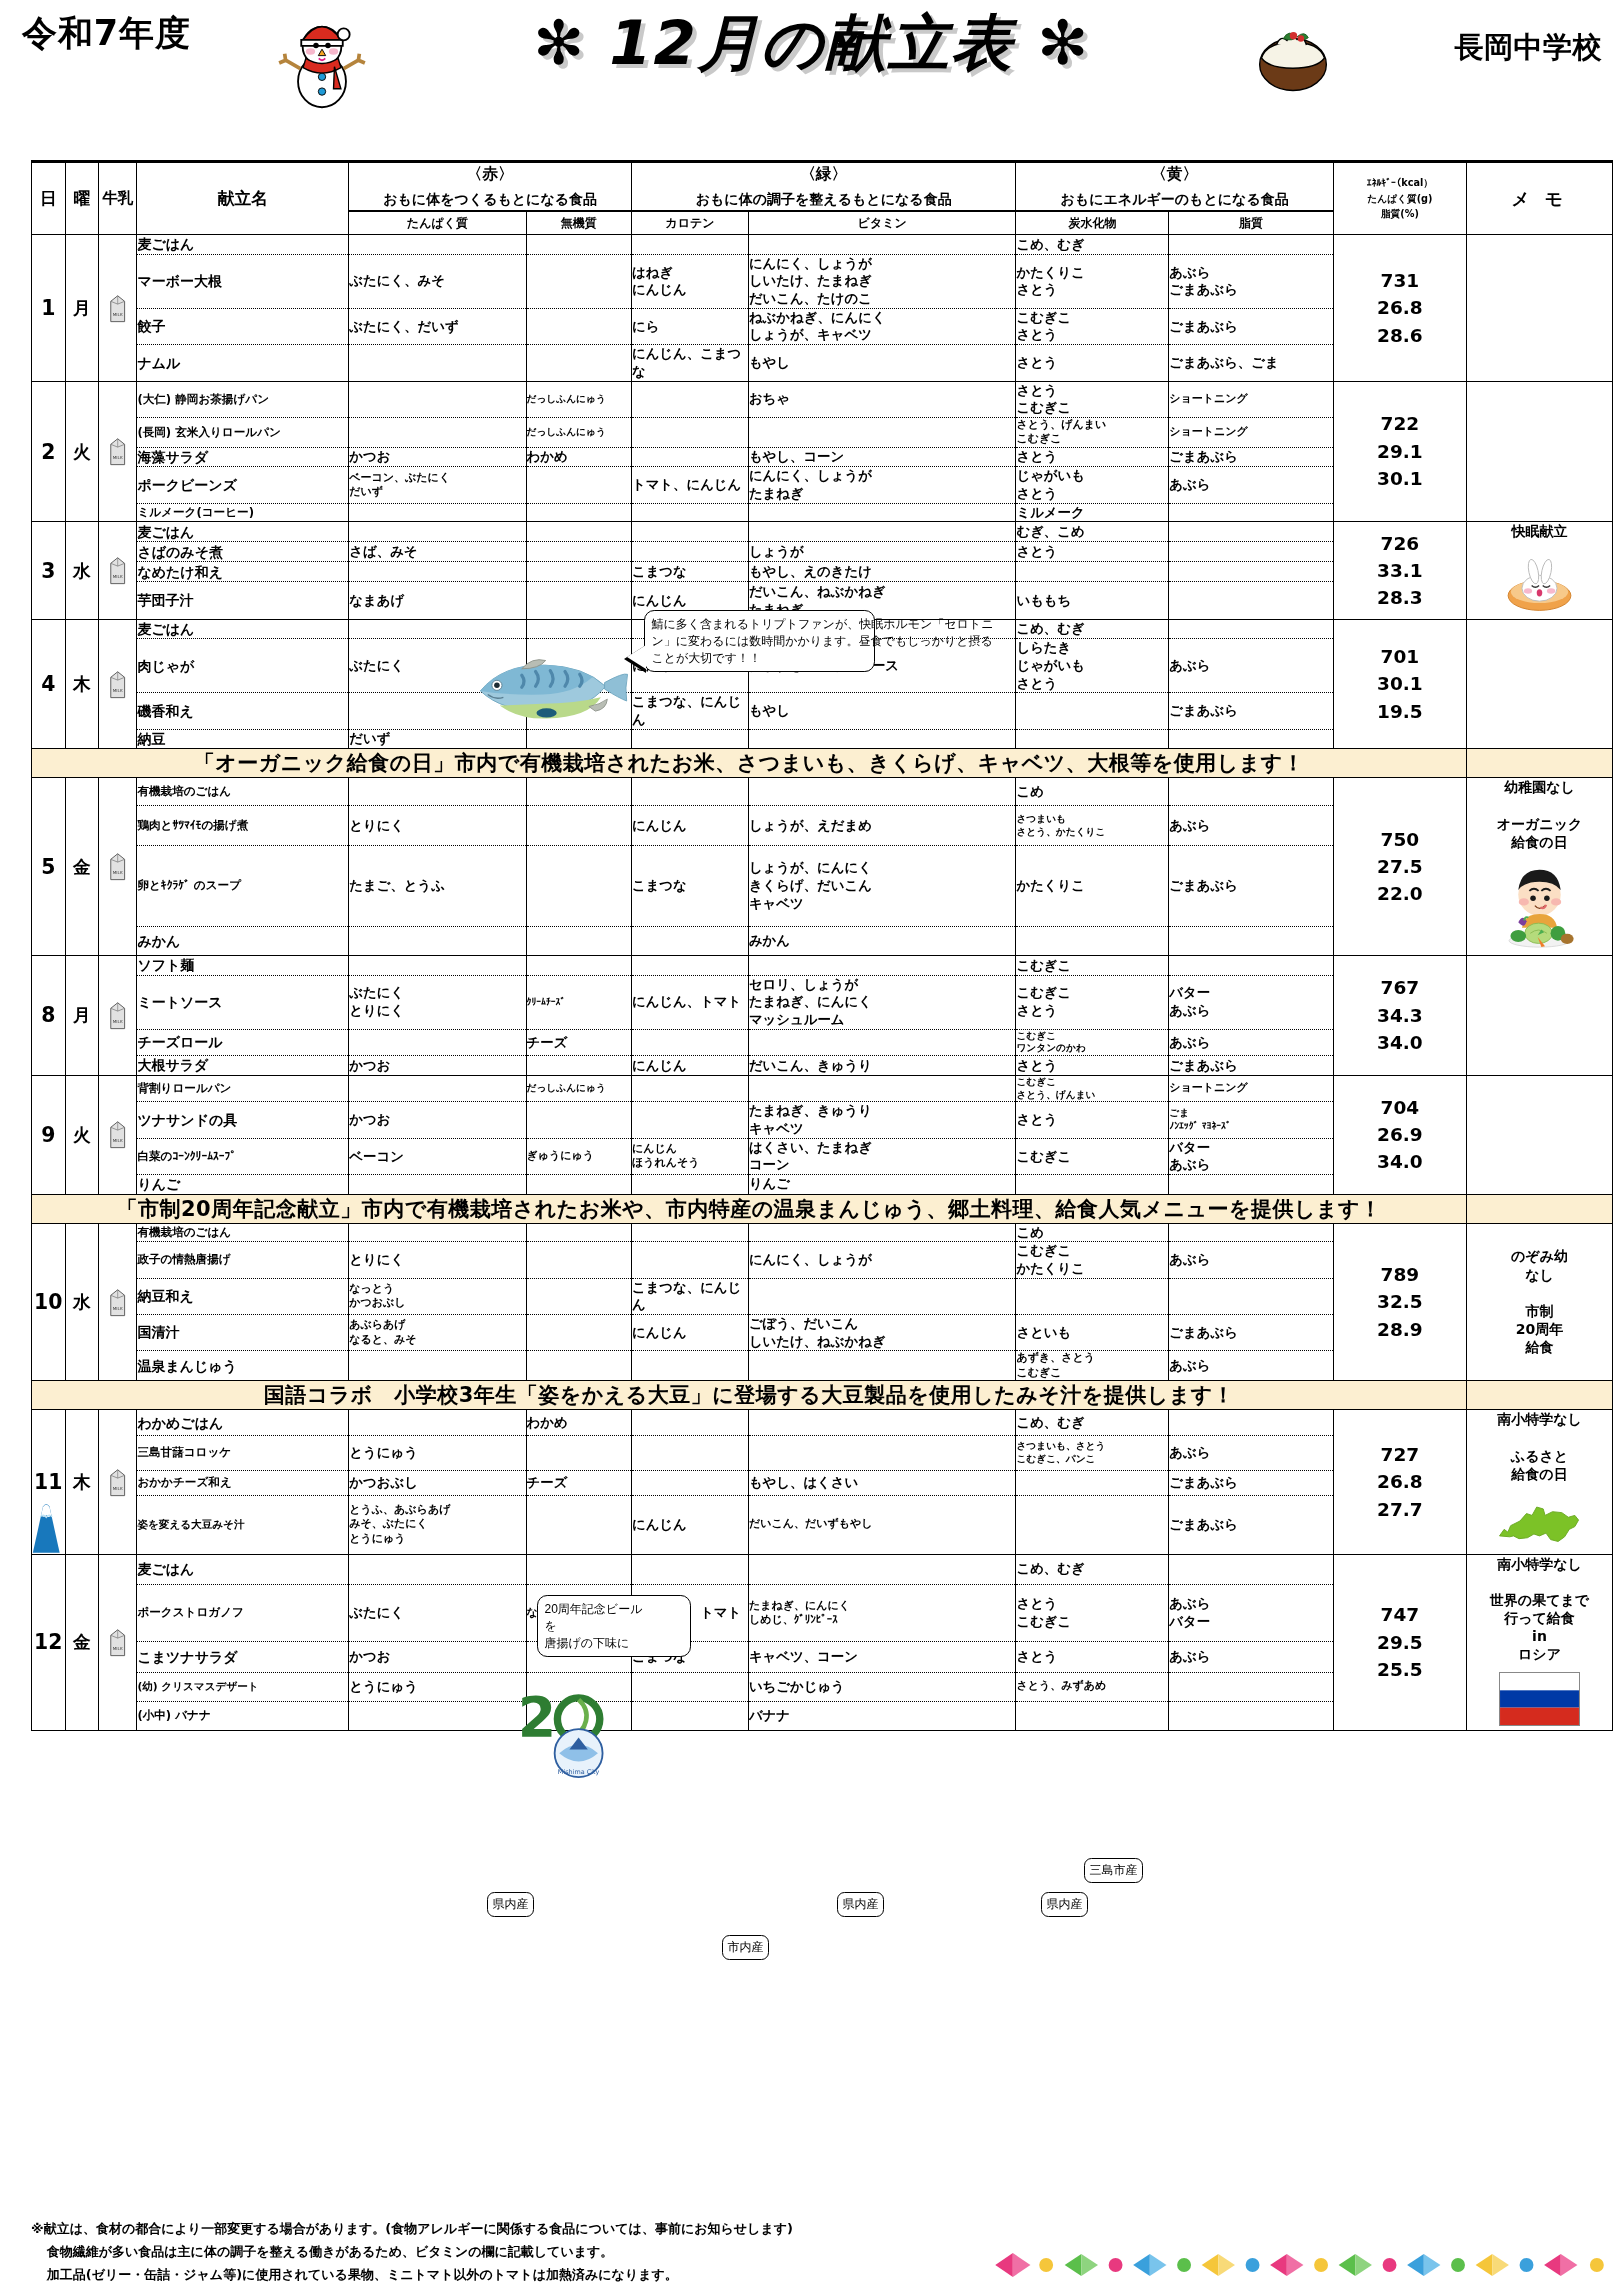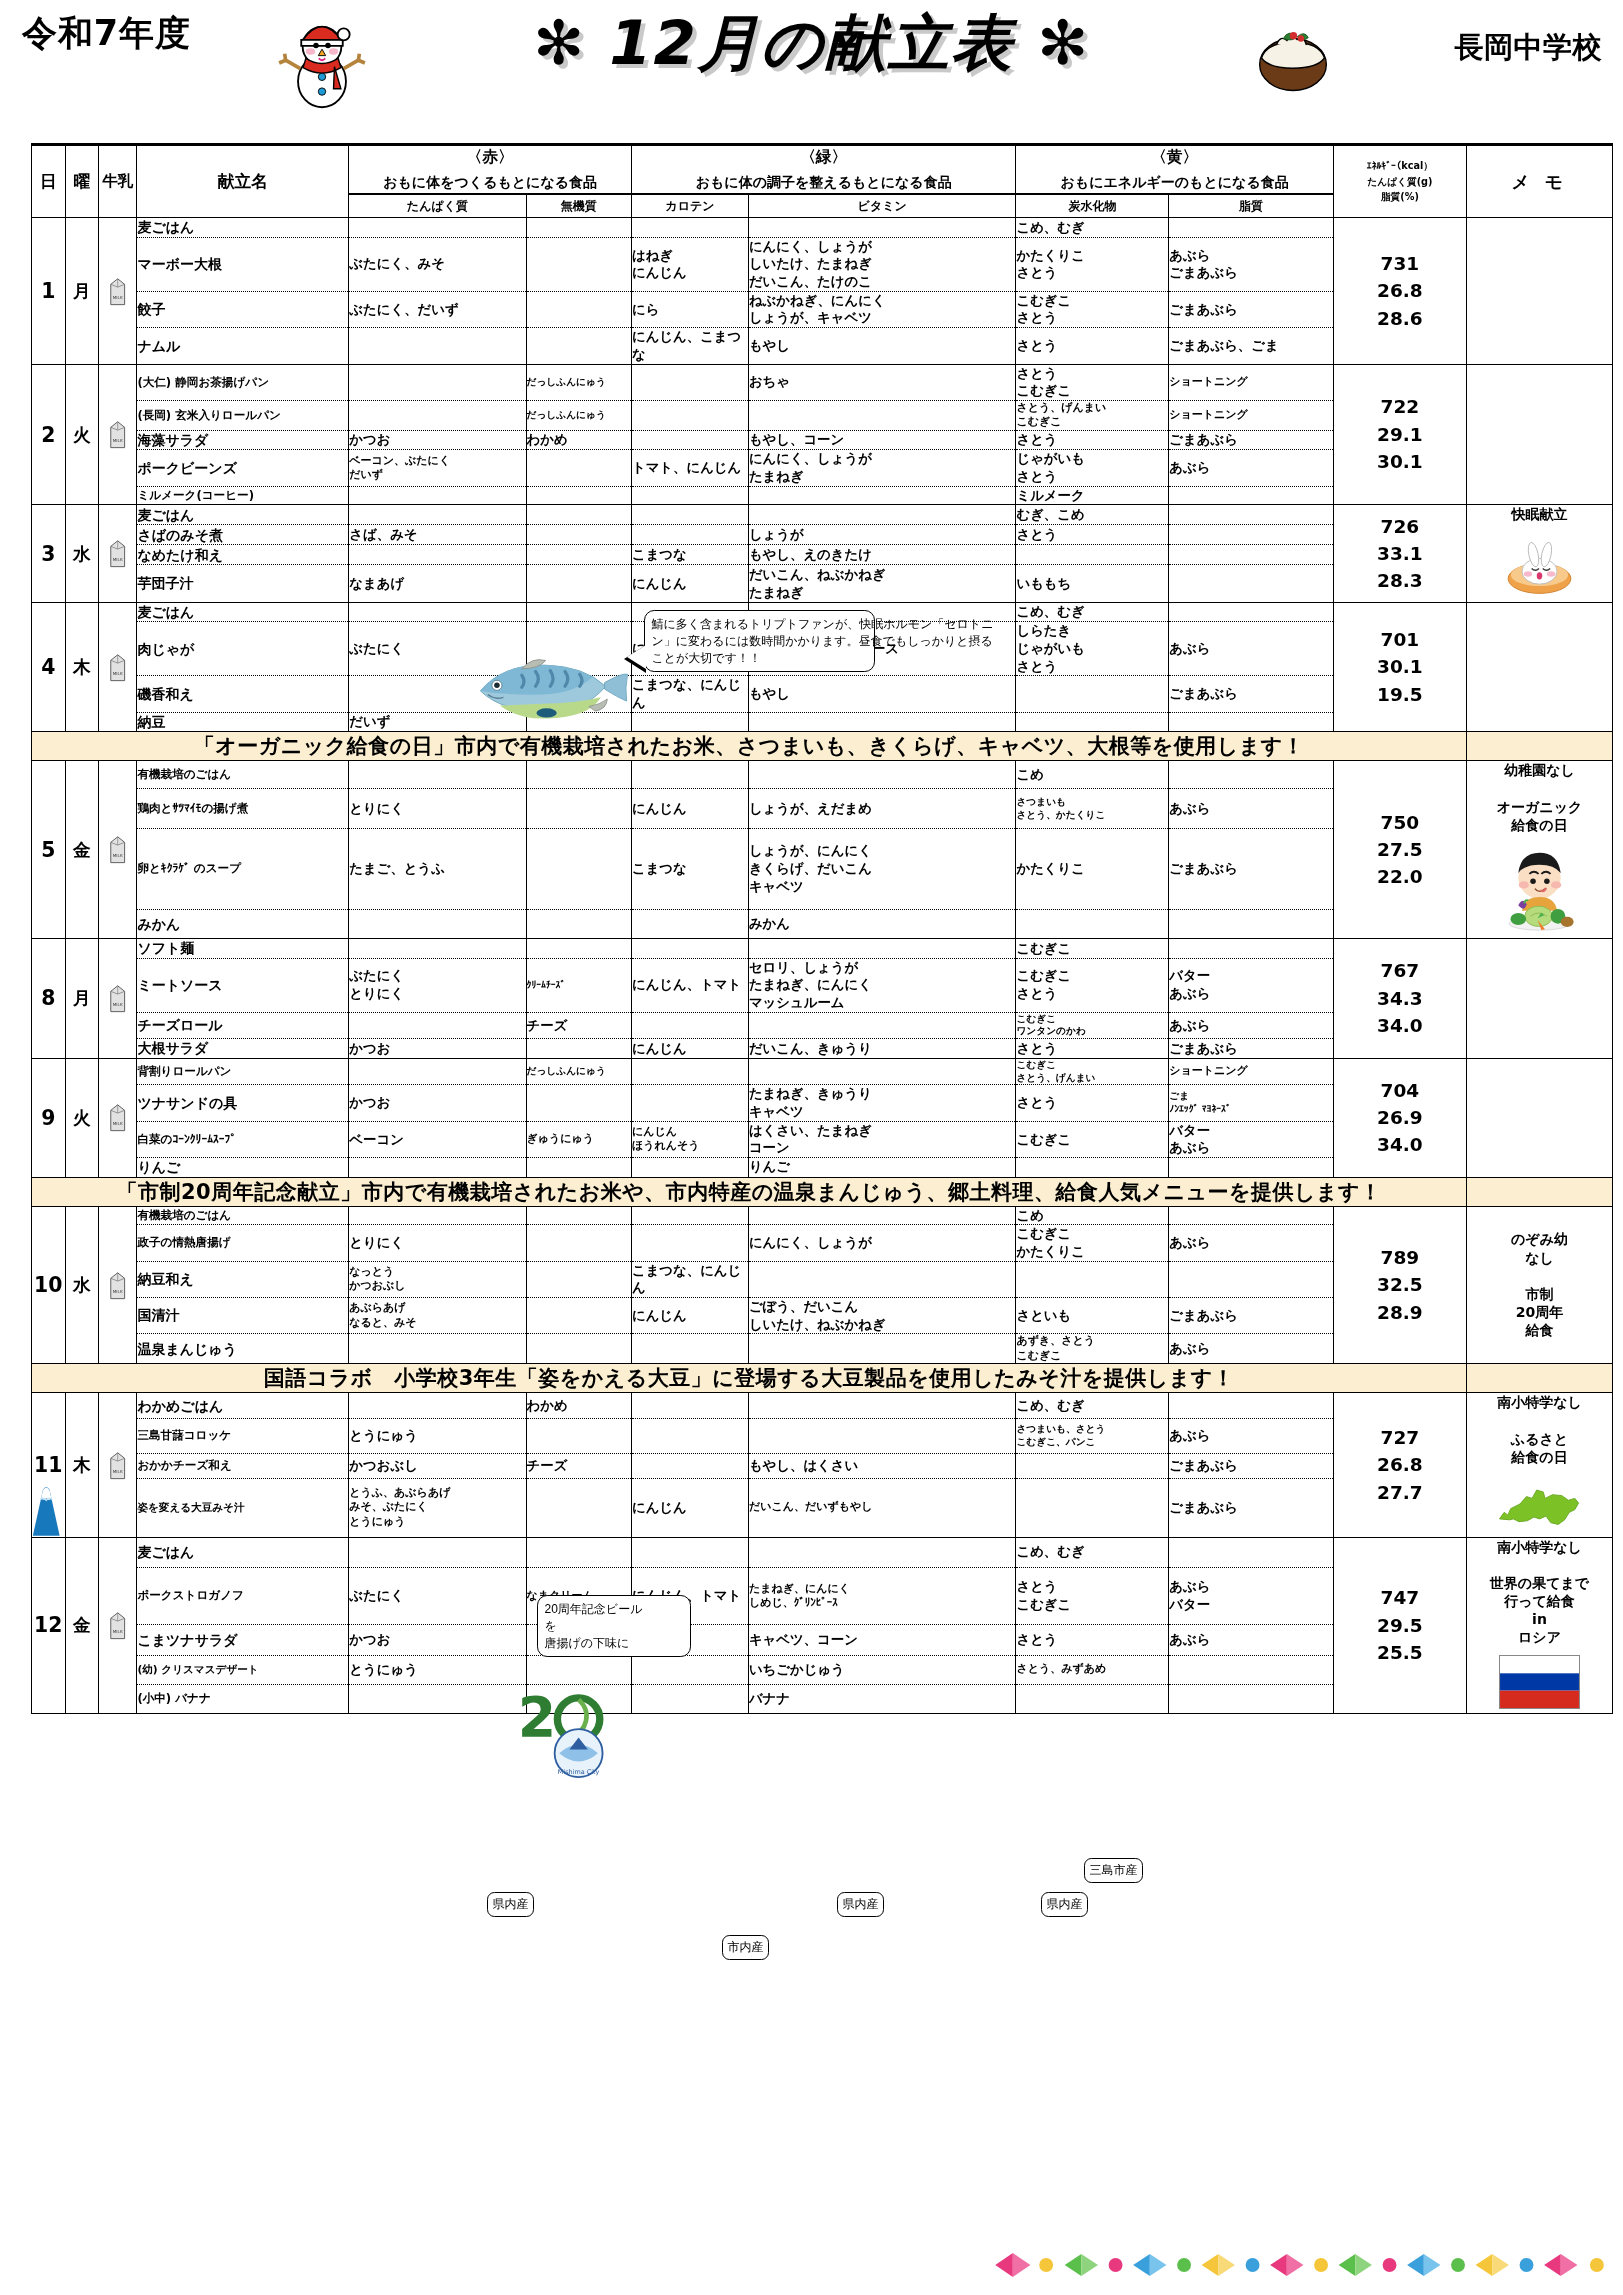--- a/index.html
+++ b/index.html
@@ -14,21 +14,21 @@
   #page {
     position: relative;
     width: 1623px; height: 2295px;
     overflow: hidden;
     box-sizing: border-box;
   }
 
   
   .header {
     position: relative;
-    height: 143px;
+    height: 160px;
     width: 1623px;
   }
   .era-label {
     position: absolute;
     left: 22px; top: 10.2px;
     font-size: 35px;
     font-weight: 700;
     letter-spacing: 0.9px;
     font-family: "DejaVu Sans", sans-serif;
   }
@@ -1320,20 +1320,25 @@
           <td class="nut"></td>
           <td class="nut">
             <div>バナナ</div>
           </td>
           <td class="nut"></td>
           <td class="nut"></td>
         </tr>
       </tbody>
   </table>
 
+  <div class="footer">
+    <div>※献立は、食材の都合により一部変更する場合があります。(食物アレルギーに関係する食品については、事前にお知らせします)</div>
+    <div class="indent">食物繊維が多い食品は主に体の調子を整える働きがあるため、ビタミンの欄に記載しています。</div>
+    <div class="indent">加工品(ゼリー・缶詰・ジャム等)に使用されている果物、ミニトマト以外のトマトは加熱済みになります。</div>
+  </div>
 
   <svg class="ribbon-deco" style="left:986px; bottom:1.9px; width:634px; height:56px;" viewBox="0 0 1370 120">
     <g>
       <path d="M20 60 l38 -26 v52 z" fill="#e8397f"></path>
         <path d="M96 60 l-38 -26 v52 z" fill="#f06fa5"></path>
       <circle cx="130" cy="60" r="15" fill="#f5c63a"></circle>
       <path d="M170 60 l36 -24 v48 z" fill="#5bbf4b"></path>
         <path d="M242 60 l-36 -24 v48 z" fill="#8ed47f"></path>
       <circle cx="280" cy="60" r="15" fill="#e8397f"></circle>
       <path d="M318 60 l36 -24 v48 z" fill="#3aa0dc"></path>

